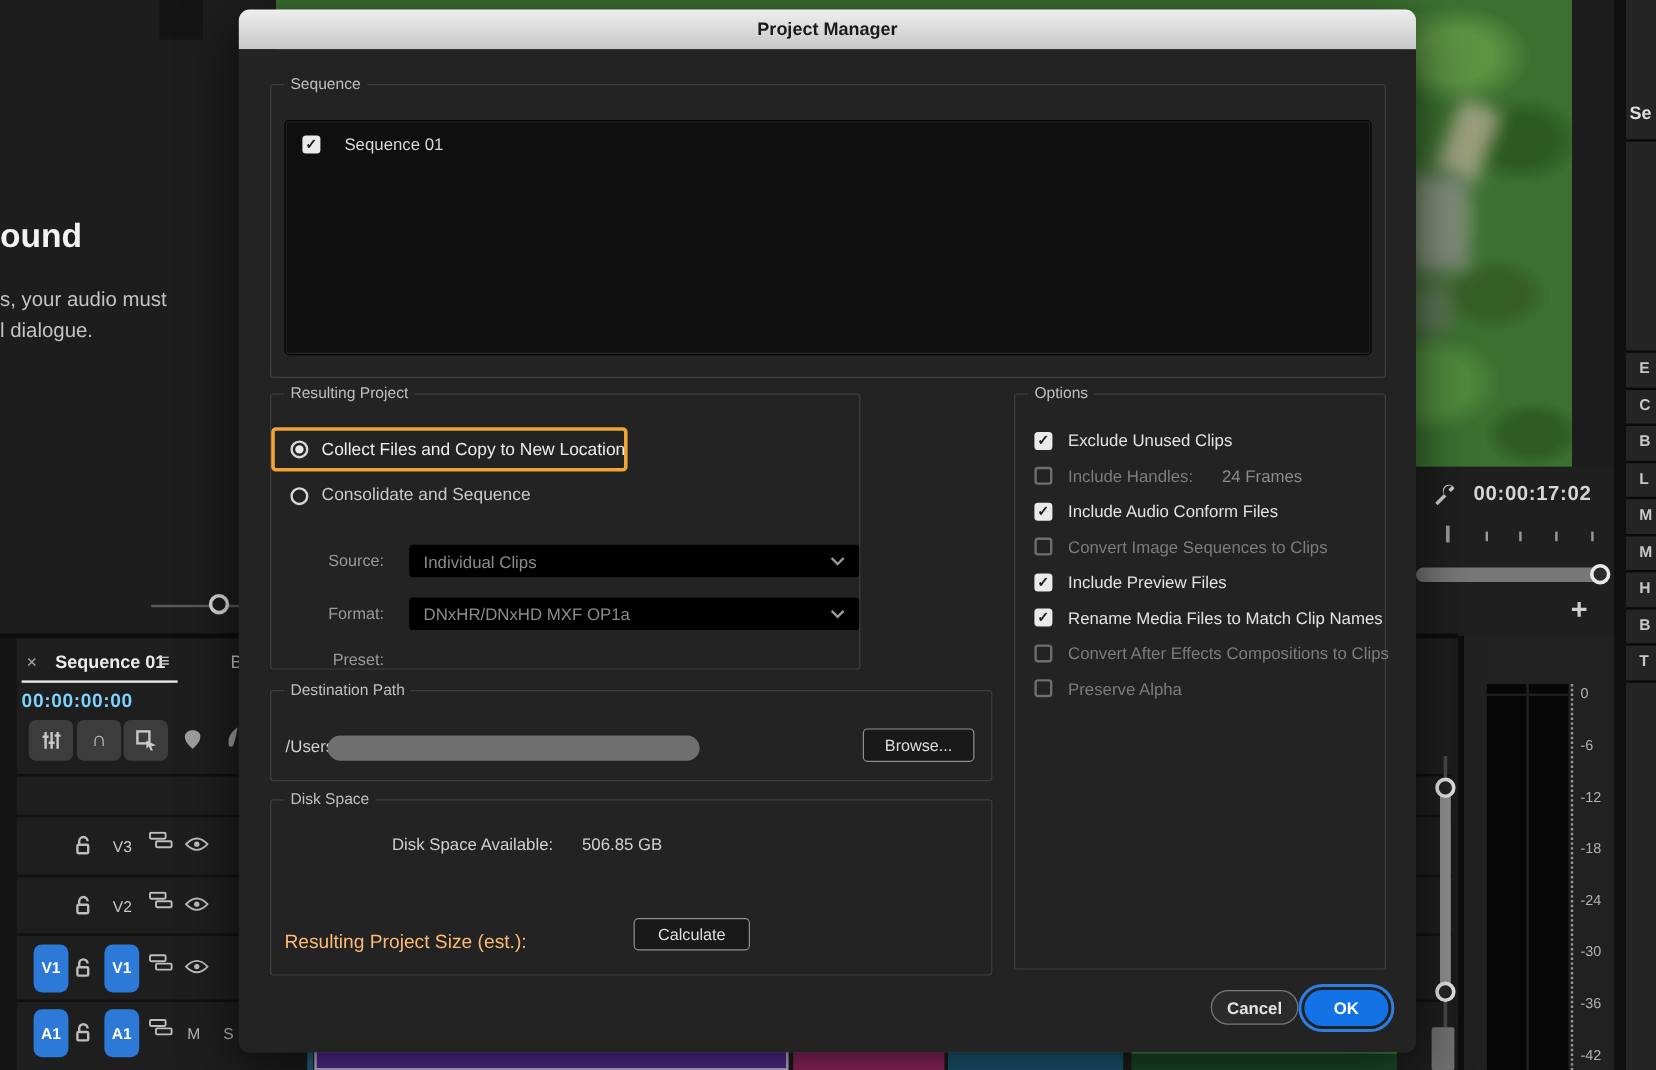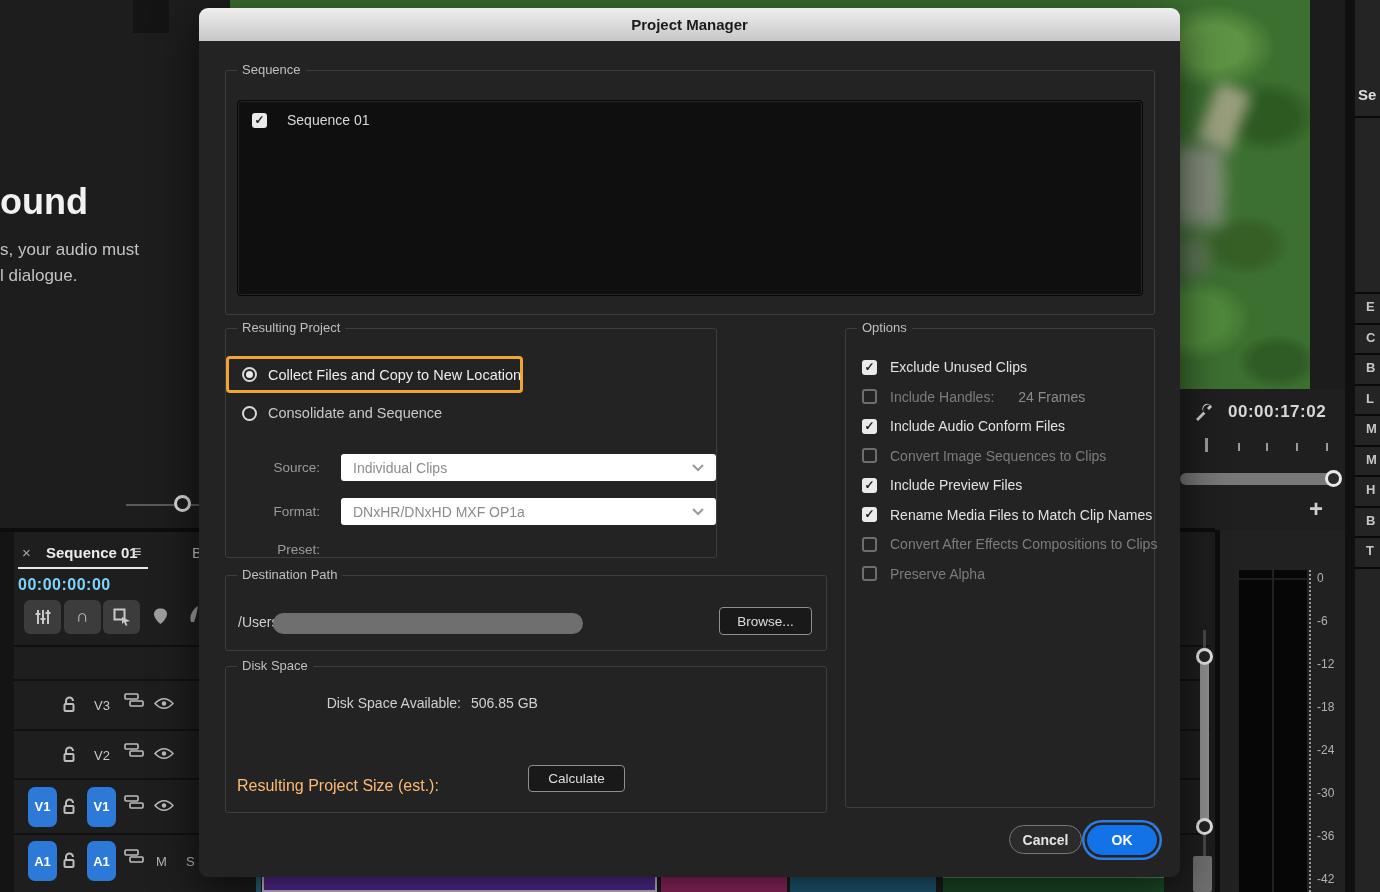--- a/index.html
+++ b/index.html
@@ -7,21 +7,21 @@
   #app {
     position:relative; width:1380px; height:892px; overflow:hidden;
     background:#1c1c1c; font-family:"Liberation Sans", sans-serif;
     -webkit-font-smoothing:antialiased;
   }
   .abs { position:absolute; }
 
   
   #left-panel { left:0; top:0; width:230px; height:532px; background:#1d1d1d; }
   .patch { left:133px; top:0; width:36px; height:33px; background:#141414; }
-  #left-heading { left:0; top:181px; font-size:36px; font-weight:bold; color:#f2f2f2; }
+  #left-heading { left:0; top:181px; font-size:28px; font-weight:bold; color:#f2f2f2; }
   .left-line { left:0; font-size:17px; color:#c3c3c3; }
   #h-slider-track { left:126px; top:504px; width:84px; height:2px; background:#5a5a5a; }
   #h-slider-handle { left:174px; top:495px; width:17px; height:17px; border-radius:50%;
     border:3px solid #dcdcdc; background:#1d1d1d; }
 
   
   #video { left:230px; top:0; width:1080px; height:389px;
     background:
       radial-gradient(90px 60px at 91% 12%, #5d9343 0 35%, transparent 70%),
       radial-gradient(70px 50px at 96% 30%, #2c5a21 0 40%, transparent 75%),
@@ -126,42 +126,42 @@
     display:flex; align-items:center; justify-content:center; }
   .radio .dot { width:7px; height:7px; border-radius:50%; background:#e8e8e8; }
   .radio-label { font-size:14.5px; color:#c9c9c9; white-space:nowrap; }
   .radio-row.sel .radio-label { color:#ececec; }
   .radio-row.hl { border:3px solid #F0A435; border-radius:4px; left:0; top:27px;
     width:297px; height:37px; padding-left:13px; }
   .radio-row.r1 { left:16px; top:76px; }
 
   .field-row { position:absolute; left:0; width:100%; display:flex; align-items:center; }
   .field-label { width:94px; text-align:right; font-size:13.5px; color:#9a9a9a; flex:0 0 auto; }
-  .dropdown { margin-left:21px; width:467px; height:27px; background:#ffffff; border-radius:3px;
+  .dropdown { margin-left:21px; width:467px; height:27px; background:#000000; border-radius:3px;
     display:flex; align-items:center; padding:0 12px; }
   .dd-value { flex:1; font-size:14px; color:#8c8c8c; }
 
   #opt-list { position:absolute; left:0; top:0; width:100%; padding:30px 0 0 16px;
     display:flex; flex-direction:column; gap:13.5px; }
   .opt-row { display:flex; align-items:center; gap:13px; height:16px; }
   .opt-label { font-size:14px; color:#e2e2e2; white-space:nowrap; }
   .opt-row.dim .opt-label { color:#7c7c7c; }
   .opt-value { font-size:14px; color:#8b8b8b; margin-left:11px; }
 
   #dest-prefix { position:absolute; left:12px; top:38px; font-size:14px; color:#cfcfcf; }
   #dest-pill { position:absolute; left:47px; top:37px; width:310px; height:21px;
     background:#6f6f6f; border-radius:11px; }
   .btn { background:#191919; border:1.5px solid #8f8f8f; border-radius:4px;
     color:#dedede; font-size:13.5px; display:flex; align-items:center; justify-content:center; }
   #browse-btn { position:absolute; left:493px; top:31px; width:93px; height:28px; }
   #disk-rows { position:absolute; left:0; top:0; width:100%; padding-top:28px;
     display:flex; flex-direction:column; gap:18px; }
   .disk-row { display:flex; height:18px; }
   .disk-label { width:235px; text-align:right; font-size:14px; color:#cfcfcf; flex:0 0 auto; }
-  .disk-value { margin-left:10px; font-size:14px; color:#d2d2d2; }
+  .disk-value { margin-left:24px; font-size:14px; color:#d2d2d2; }
   #result-label { position:absolute; left:11px; top:110px; font-size:16px; color:#fdba74; }
   #calc-btn { position:absolute; left:302px; top:98px; width:97px; height:27px; }
 
   #cancel-btn { position:absolute; left:810px; top:784px; width:73px; height:29px;
     background:#2b2b2b; border:1.5px solid #787878; border-radius:15px;
     color:#e3e3e3; font-size:14px; font-weight:bold;
     display:flex; align-items:center; justify-content:center; }
   #ok-btn { position:absolute; left:888px; top:784px; width:70px; height:30px;
     border-radius:16px; color:#fff; font-size:14px; font-weight:bold;
     display:flex; align-items:center; justify-content:center;

